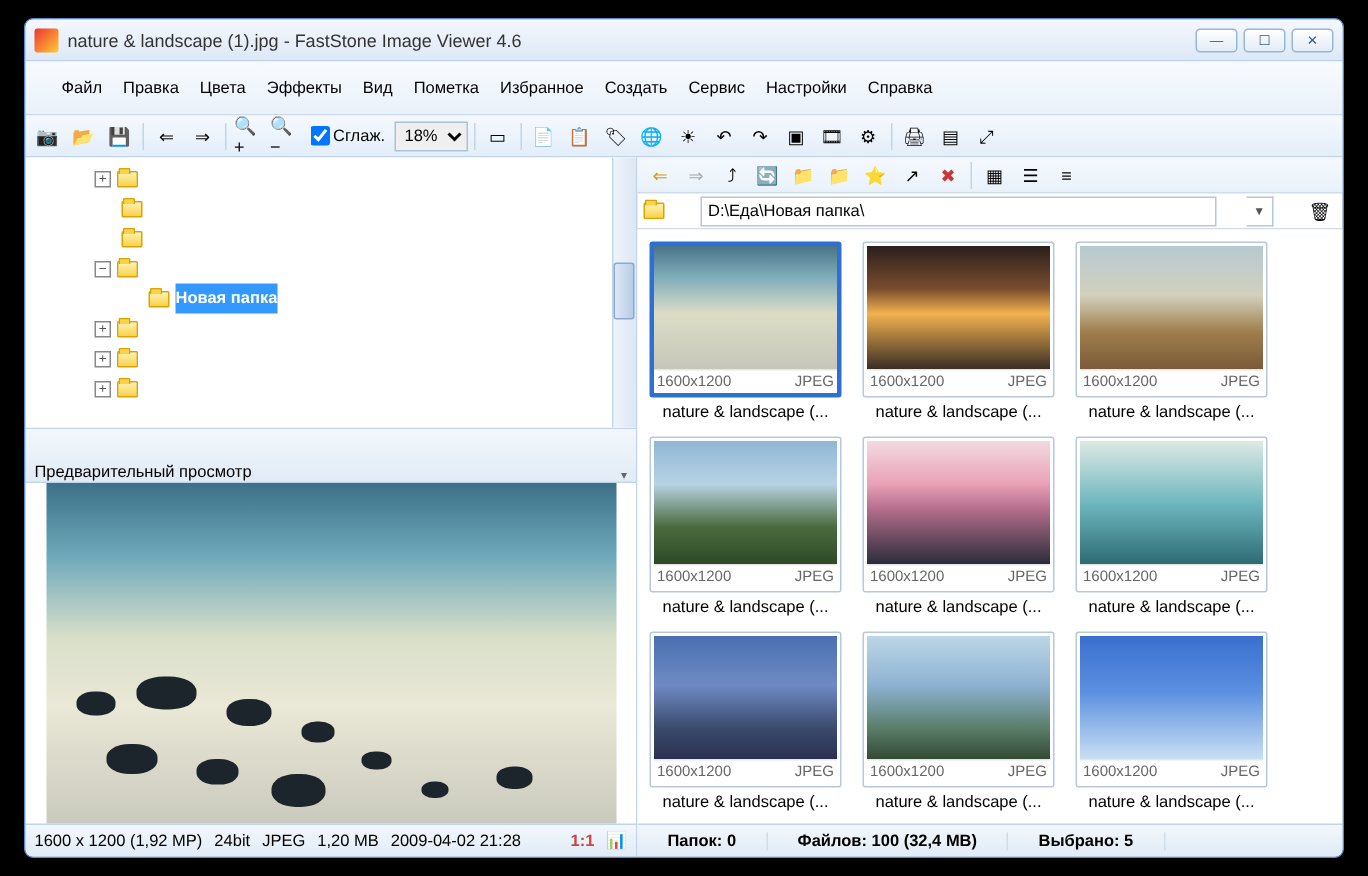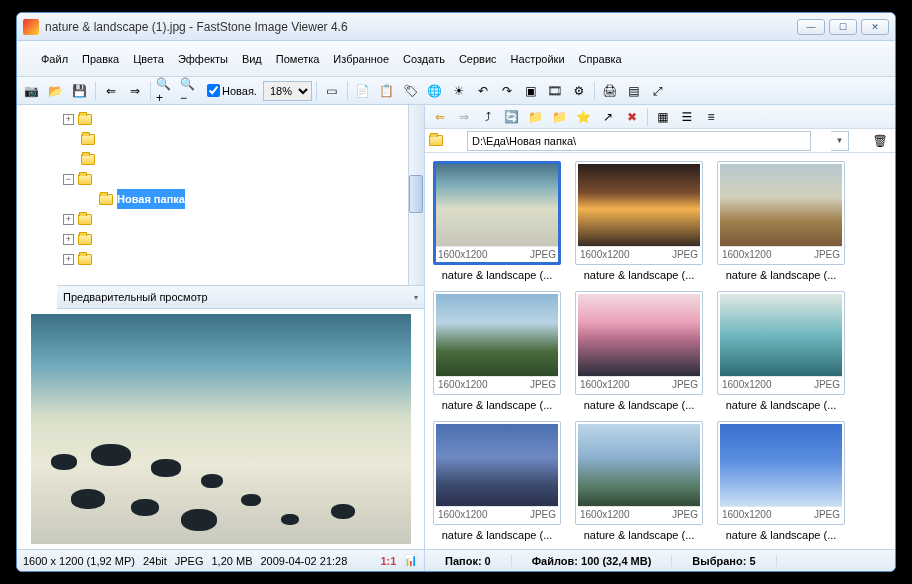--- a/index.html
+++ b/index.html
@@ -20,21 +20,21 @@
 .left-pane { width: 408px; display: flex; flex-direction: column; border-right: 1px solid #c2d4e8; }
 .tree-area { flex: 0 0 180px; position: relative; overflow: hidden; background: #fff; }
 .tree-scroll { position: absolute; right: 0; top: 0; bottom: 0; width: 16px; background: linear-gradient(90deg, #eef4fb, #dce7f3); border-left: 1px solid #c2d4e8; }
 .tree-thumb { position: absolute; right: 1px; top: 70px; width: 14px; height: 38px; background: linear-gradient(90deg, #dde8f5, #b6cde5); border: 1px solid #8aaad0; border-radius: 2px; }
 .tree { padding: 4px 0 0 10px; line-height: 20px; }
 .tree-row { display: flex; align-items: center; height: 20px; }
 .expander { width: 11px; height: 11px; border: 1px solid #888; margin-right: 4px; font-size: 9px; line-height: 9px; text-align: center; color: #555; cursor: pointer; }
 .folder-ico { width: 14px; height: 11px; background: linear-gradient(#fff3b3, #f8d24c); border: 1px solid #d9a400; border-radius: 1px; margin-right: 4px; position: relative; }
 .folder-ico::before { content: ''; position: absolute; top: -3px; left: 0; width: 6px; height: 3px; background: #f8d24c; border: 1px solid #d9a400; border-bottom: none; border-radius: 1px 1px 0 0; }
 .tree-label.sel { background: #3399ff; color: #fff; padding: 0 0; font-weight: bold; }
-.preview-header { height: 24px; background: linear-gradient(#f2f7fc, #e1ebf6); border-top: 1px solid #c2d4e8; border-bottom: 1px solid #c2d4e8; display: flex; align-items: center; padding: 0 6px; font-size: 11px; margin-left: 40px; }
+.preview-header { height: 37px; background: linear-gradient(#f2f7fc, #e1ebf6); border-top: 1px solid #c2d4e8; border-bottom: 1px solid #c2d4e8; display: flex; align-items: flex-end; padding: 0 6px; font-size: 11px; }
 .preview-header .chev { margin-left: auto; font-size: 8px; color: #666; cursor: pointer; }
 .preview-img { flex: 1; background: #fff; overflow: hidden; display: flex; align-items: center; justify-content: center; }
 .preview-canvas { width: 380px; height: 230px; background: linear-gradient(180deg, #3b6f87 0%, #6fa9bb 22%, #d8dfc9 45%, #eae8d6 65%, #c9c9bd 100%); position: relative; overflow: hidden; }
 .rock { position: absolute; background: #1c252b; border-radius: 45%; }
 .info-bar { height: 22px; background: linear-gradient(#f2f7fc, #e1ebf6); border-top: 1px solid #c2d4e8; display: flex; align-items: center; padding: 0 6px; gap: 8px; font-size: 11px; }
 .info-bar .spacer { flex: 1; }
 .right-pane { flex: 1; display: flex; flex-direction: column; }
 .nav-toolbar { height: 24px; background: linear-gradient(#f5f9fe, #e8f1fa); display: flex; align-items: center; padding: 0 4px; gap: 2px; border-bottom: 1px solid #d0dce9; }
 .path-row { height: 24px; display: flex; align-items: center; padding: 0 4px; gap: 20px; border-bottom: 1px solid #d0dce9; }
 .path-row input { flex: 1; height: 20px; border: 1px solid #b6c8dc; padding: 0 4px; font-size: 11px; }
@@ -92,21 +92,21 @@
     <div class="tbtn">📂</div>
     <div class="tbtn">💾</div>
     <div class="tsep"></div>
     <div class="tbtn">⇐</div>
     <div class="tbtn">⇒</div>
     <div class="tsep"></div>
     <div class="tbtn">🔍+</div>
     <div class="tbtn">🔍−</div>
     <label class="smooth-label">
       <input type="checkbox" checked="" style="">
-      <span>Новая.</span>
+      <span>Сглаж.</span>
     </label>
     <select class="zoom-select">
       <option>18%</option>
     </select>
     <div class="tsep"></div>
     <div class="tbtn">▭</div>
     <div class="tsep"></div>
     <div class="tbtn">📄</div>
     <div class="tbtn">📋</div>
     <div class="tbtn">🏷</div>

